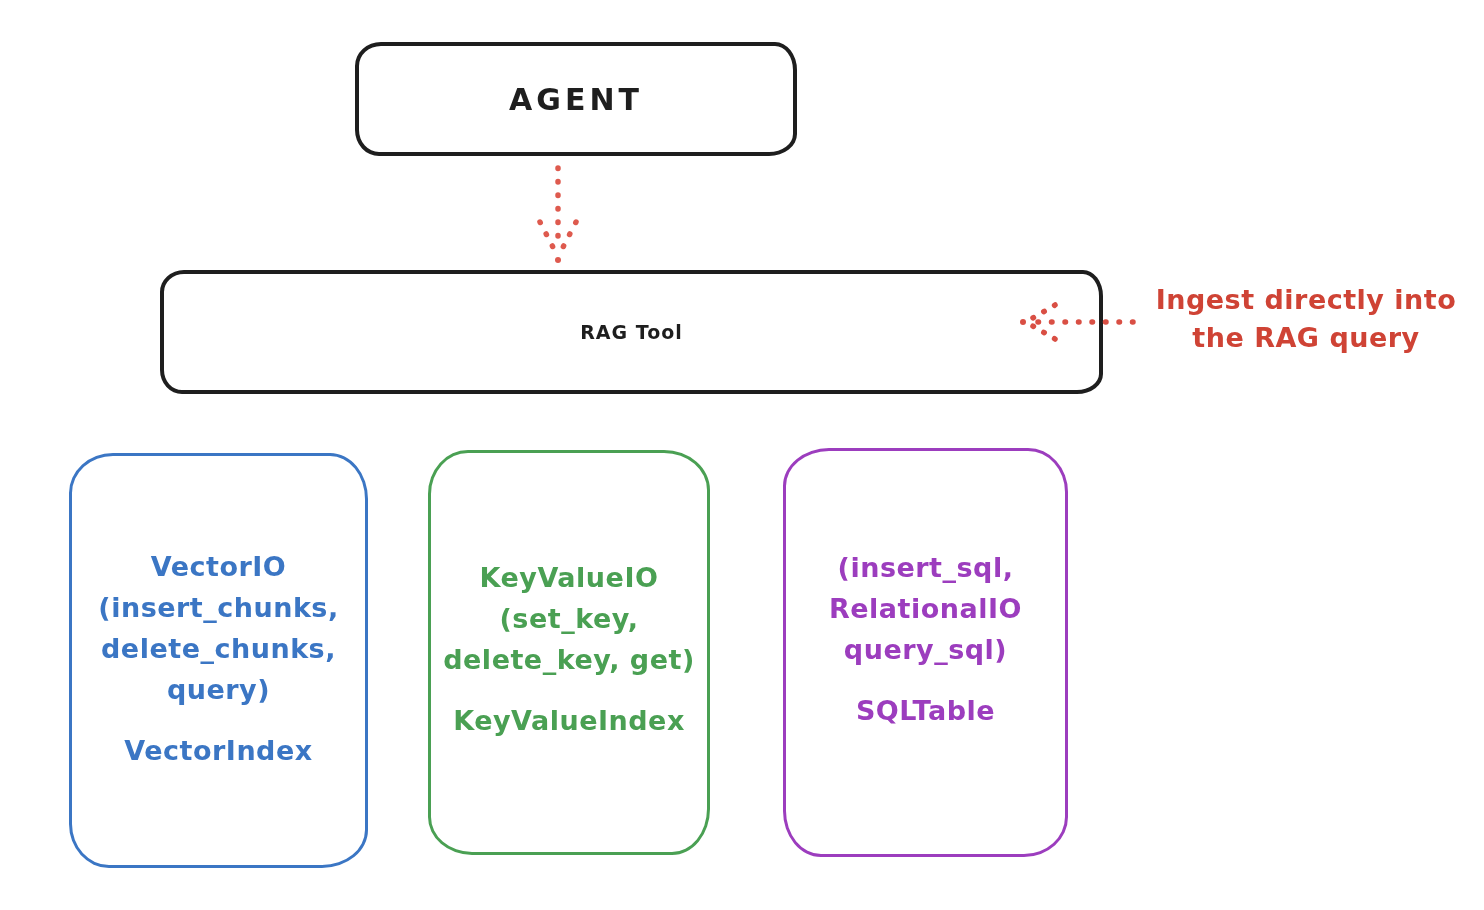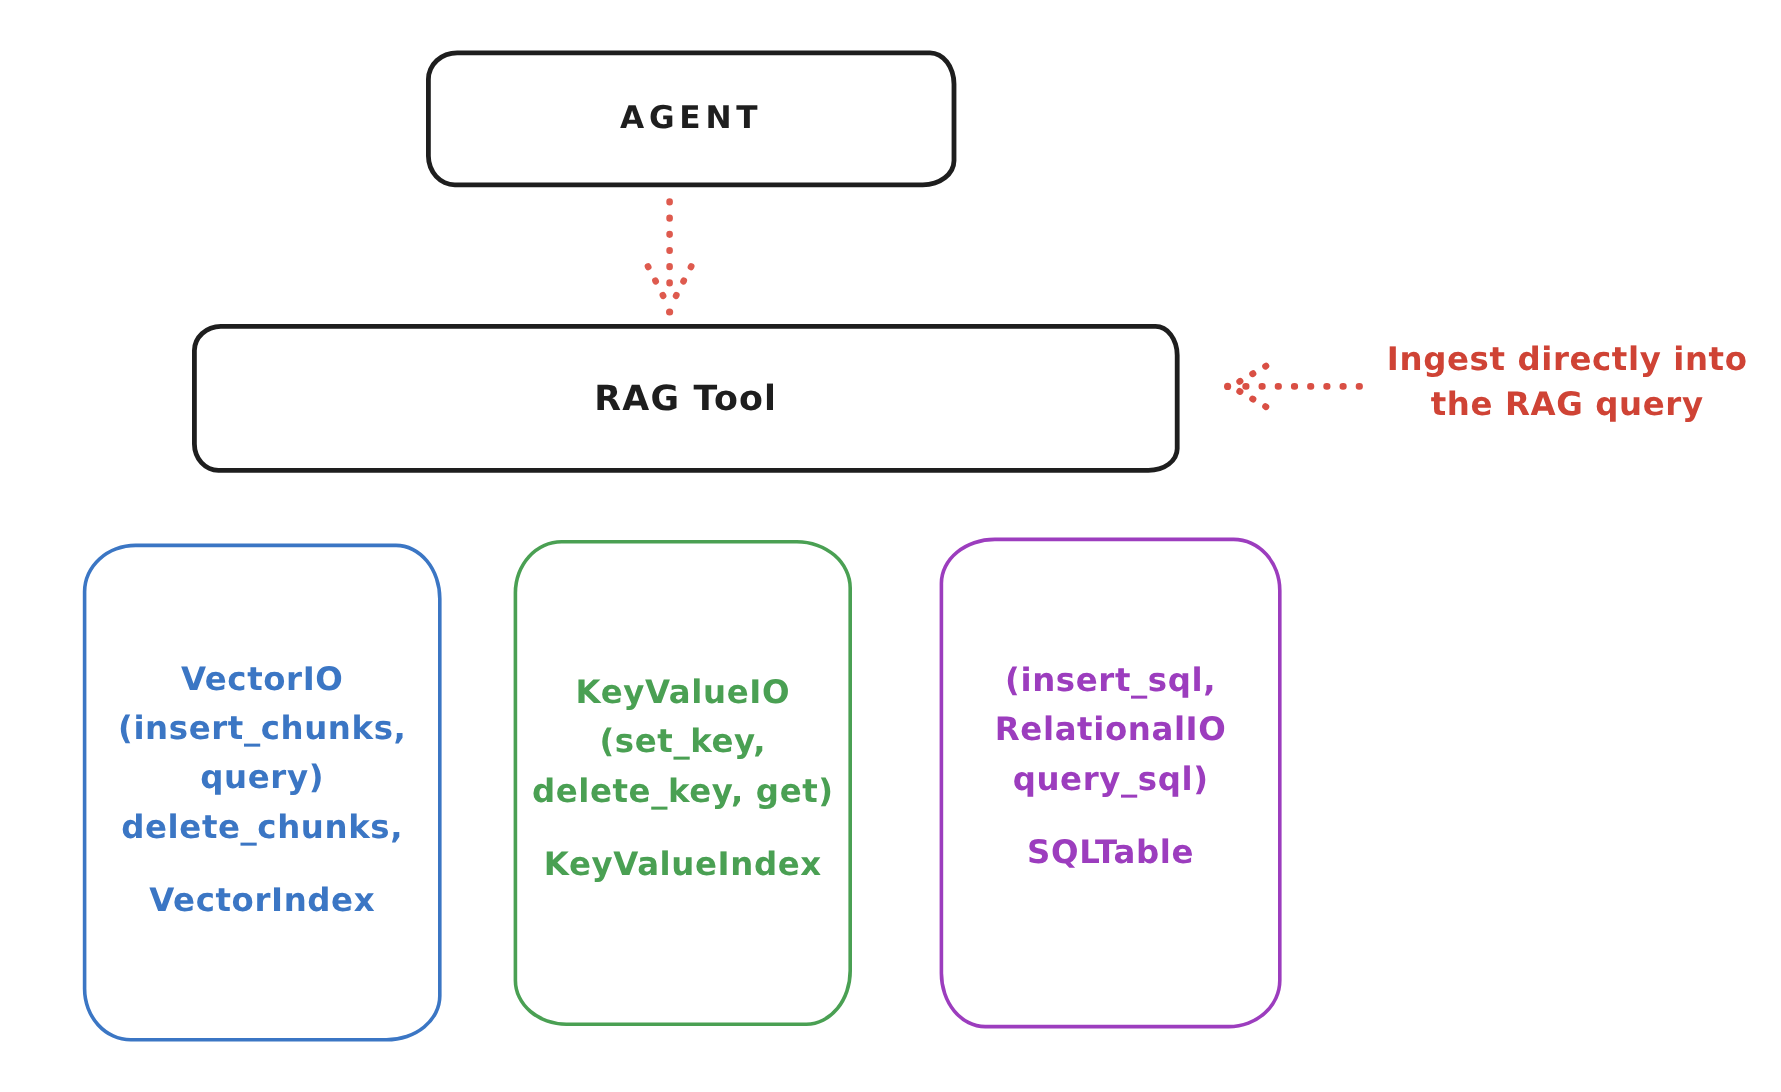--- a/index.html
+++ b/index.html
@@ -25,31 +25,31 @@
   .box.black {
     border: 4px solid var(--c, #1e1e1e);
     color: var(--c, #1e1e1e);
   }
   .agent-box {
     left: 355px;
     top: 42px;
     width: 442px;
     height: 114px;
     border-radius: 26px 22px 28px 24px / 24px 28px 22px 26px;
-    font-size: 26px;
+    font-size: 30px;
     font-weight: 700;
     letter-spacing: 4px;
   }
   .rag-box {
     left: 160px;
     top: 270px;
-    width: 823px;
+    width: 943px;
     height: 124px;
     border-radius: 24px 20px 26px 22px / 22px 26px 20px 24px;
-    font-size: 29px;
+    font-size: 19px;
     font-weight: 600;
     letter-spacing: 1px;
   }
   .io-box {
     border: 3.5px solid var(--c, #333333);
     color: var(--c, #333333);
     display: block;
     text-align: center;
     font-size: 27px;
     font-weight: 700;
@@ -136,22 +136,22 @@
   </svg>
 
   <div class="annotation" style="--c: #cf4335;">
     <div>Ingest directly into</div>
     <div>the RAG query</div>
   </div>
 
   <div class="box io-box vector-box" style="--c: #3b76c4;">
     <div class="line">VectorIO</div>
     <div class="line">(insert_chunks,</div>
+    <div class="line">delete_chunks,</div>
     <div class="line">query)</div>
-    <div class="line">delete_chunks,</div>
     <div class="line index-label">VectorIndex</div>
   </div>
 
   <div class="box io-box keyvalue-box" style="--c: #4aa053;">
     <div class="line">KeyValueIO</div>
     <div class="line">(set_key,</div>
     <div class="line">delete_key, get)</div>
     <div class="line index-label">KeyValueIndex</div>
   </div>
 

